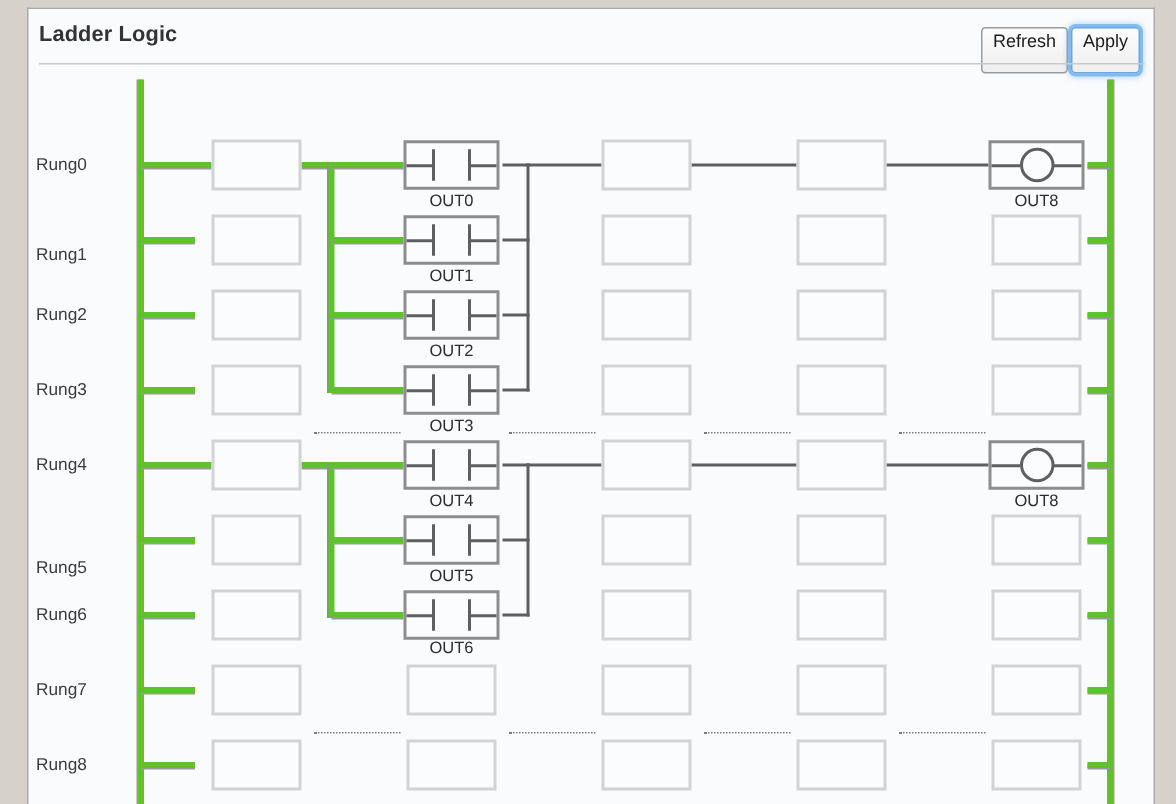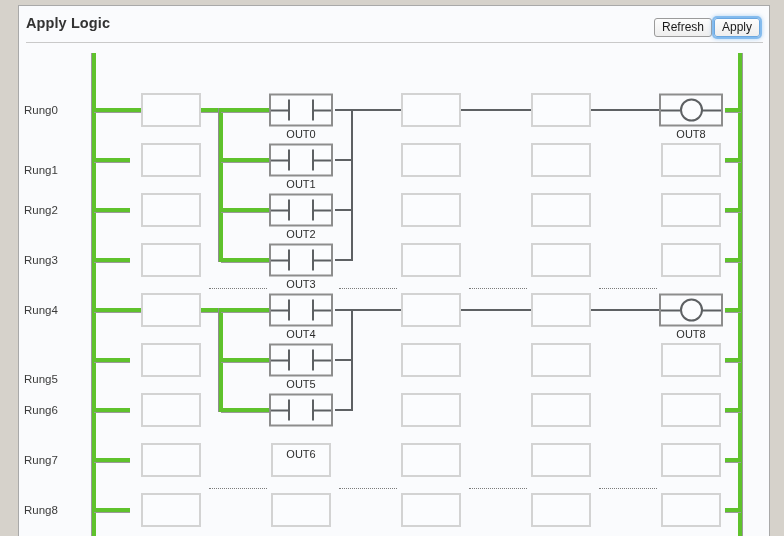--- a/index.html
+++ b/index.html
@@ -41,21 +41,21 @@
     top: 9px;
     font-size: 14.5px;
     font-weight: bold;
     color: #333333;
     letter-spacing: .1px;
     white-space: nowrap;
   }
   .btn {
     position: absolute;
     top: 12px;
-    height: 19px;
+    height: 31px;
     line-height: 17px;
     padding: 0 7px;
     font-size: 12px;
     color: #1b1b1b;
     background: linear-gradient(#fdfdfd, #eeeeee);
     border: 1px solid #9b9b9b;
     border-radius: 3px;
     box-sizing: border-box;
     white-space: nowrap;
     cursor: default;
@@ -215,21 +215,21 @@
   }
 </style>
 </head>
 <body>
 
 <div id="root">
 
   <div class="panel">
 
     <div class="header">
-      <div class="title">Apply Logic</div>
+      <div class="title">Ladder Logic</div>
       <div class="btn btn-refresh">Refresh</div>
       <div class="btn btn-apply">Apply</div>
     </div>
     <div class="hrule"></div>
 
     <div class="canvas">
 
       <div class="rung-label" style="top:67px">Rung0</div>
       <div class="rung-label" style="top:127px">Rung1</div>
       <div class="rung-label" style="top:167px">Rung2</div>
@@ -393,21 +393,21 @@
         <div class="bar bar-r"></div>
       </div>
       <div class="elem-label" style="left:242px; top:335px">OUT5</div>
 
       <div class="contact" style="left:250px; top:367px">
         <div class="lead lead-l"></div>
         <div class="lead lead-r"></div>
         <div class="bar bar-l"></div>
         <div class="bar bar-r"></div>
       </div>
-      <div class="elem-label" style="left:242px; top:405px">OUT6</div>
+      <div class="elem-label" style="left:242px; top:383px">OUT6</div>
 
       <div class="coil" style="left:640px; top:67px">
         <div class="lead lead-l"></div>
         <div class="lead lead-r"></div>
         <div class="ring"></div>
       </div>
       <div class="elem-label" style="left:632px; top:85px">OUT8</div>
 
       <div class="coil" style="left:640px; top:267px">
         <div class="lead lead-l"></div>

